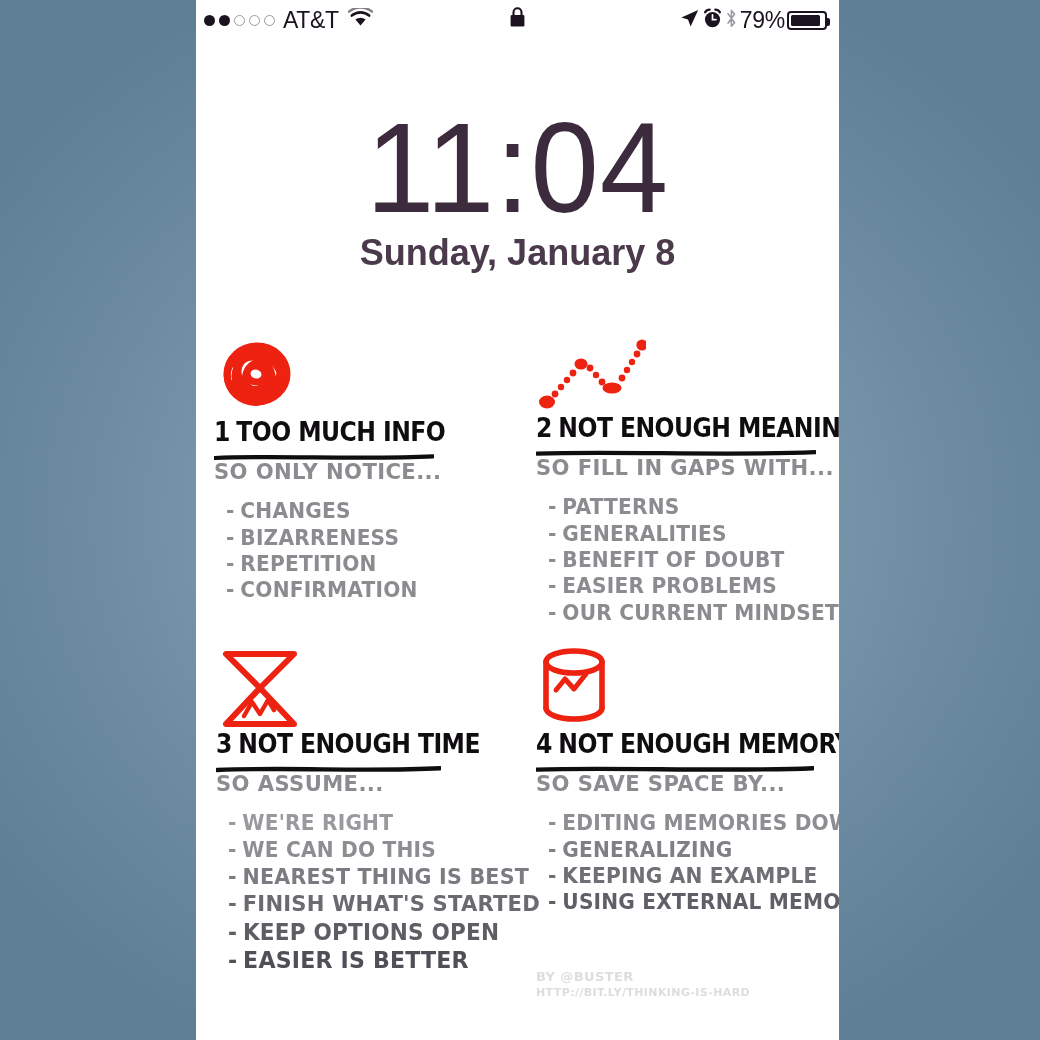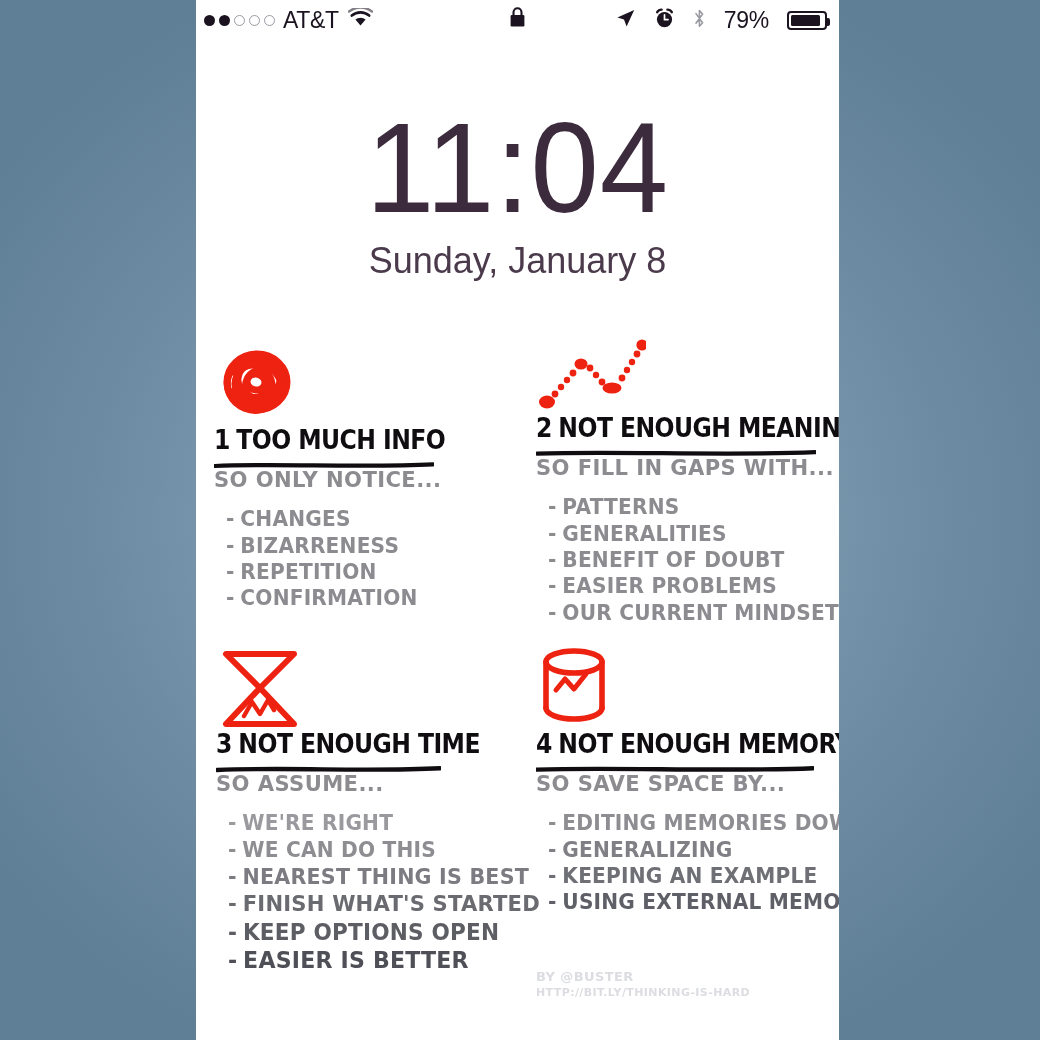--- a/index.html
+++ b/index.html
@@ -50,21 +50,21 @@
     color: #1b1420; line-height: 1; margin-left: 3px;
   }
   .wifi { margin-left: 4px; }
 
   .sb-center {
     position: absolute; left: 0; top: 6px;
     width: 643px; text-align: center;
   }
   .sb-right {
     position: absolute; right: 12px; top: 6px;
-    display: flex; align-items: center; gap: 18px; height: 28px;
+    display: flex; align-items: center; gap: 2px; height: 28px;
   }
   .batt-pct {
     font-size: 23px; color: #1b1420; letter-spacing: -0.3px; line-height: 1;
   }
   .batt {
     position: relative;
     width: 40px; height: 19px;
     border: 2px solid #1b1420; border-radius: 4px;
     box-sizing: border-box;
   }
@@ -87,23 +87,22 @@
   #clock {
     font-family: "Liberation Sans", sans-serif;
     font-size: 128px;
     font-weight: 300;
     letter-spacing: 1px;
     line-height: 1.0;
     color: #3c2b3d;
     transform: scaleX(0.96);
   }
   #datetext {
-    margin-top: 8px;
     font-size: 36px;
-    font-weight: 400;
+    font-weight: 700;
     color: #4a3a4b;
     letter-spacing: 0px;
   }
 
   
   #grid {
     position: absolute;
     left: 0; top: 330px;
     width: 643px;
   }
@@ -251,21 +250,21 @@
       </div>
     </div>
 
     <div id="clockblock">
       <div id="clock">11:04</div>
       <div id="datetext">Sunday, January 8</div>
     </div>
 
     <div id="grid">
 
-      <div class="quad" id="quad1" style="left:18px; top:12px; width:300px;">
+      <div class="quad" id="quad1" style="left:18px; top:4px; width:300px;">
         <span class="q-icon">
           <svg width="84" height="84" viewBox="0 0 84 84">
             <g fill="none" stroke="#ee2211" stroke-width="7" stroke-linecap="round">
               <ellipse cx="43" cy="40" rx="30" ry="28"></ellipse>
               <ellipse cx="40" cy="43" rx="27" ry="25" transform="rotate(22 40 43)"></ellipse>
               <ellipse cx="44" cy="38" rx="24" ry="19" transform="rotate(-28 44 38)"></ellipse>
               <ellipse cx="41" cy="41" rx="19" ry="16" transform="rotate(55 41 41)"></ellipse>
               <ellipse cx="43" cy="42" rx="14" ry="11" transform="rotate(-65 43 42)"></ellipse>
               <ellipse cx="42" cy="40" rx="9" ry="8" transform="rotate(15 42 40)"></ellipse>
               <path d="M20 30 C32 18 56 20 64 34"></path>

